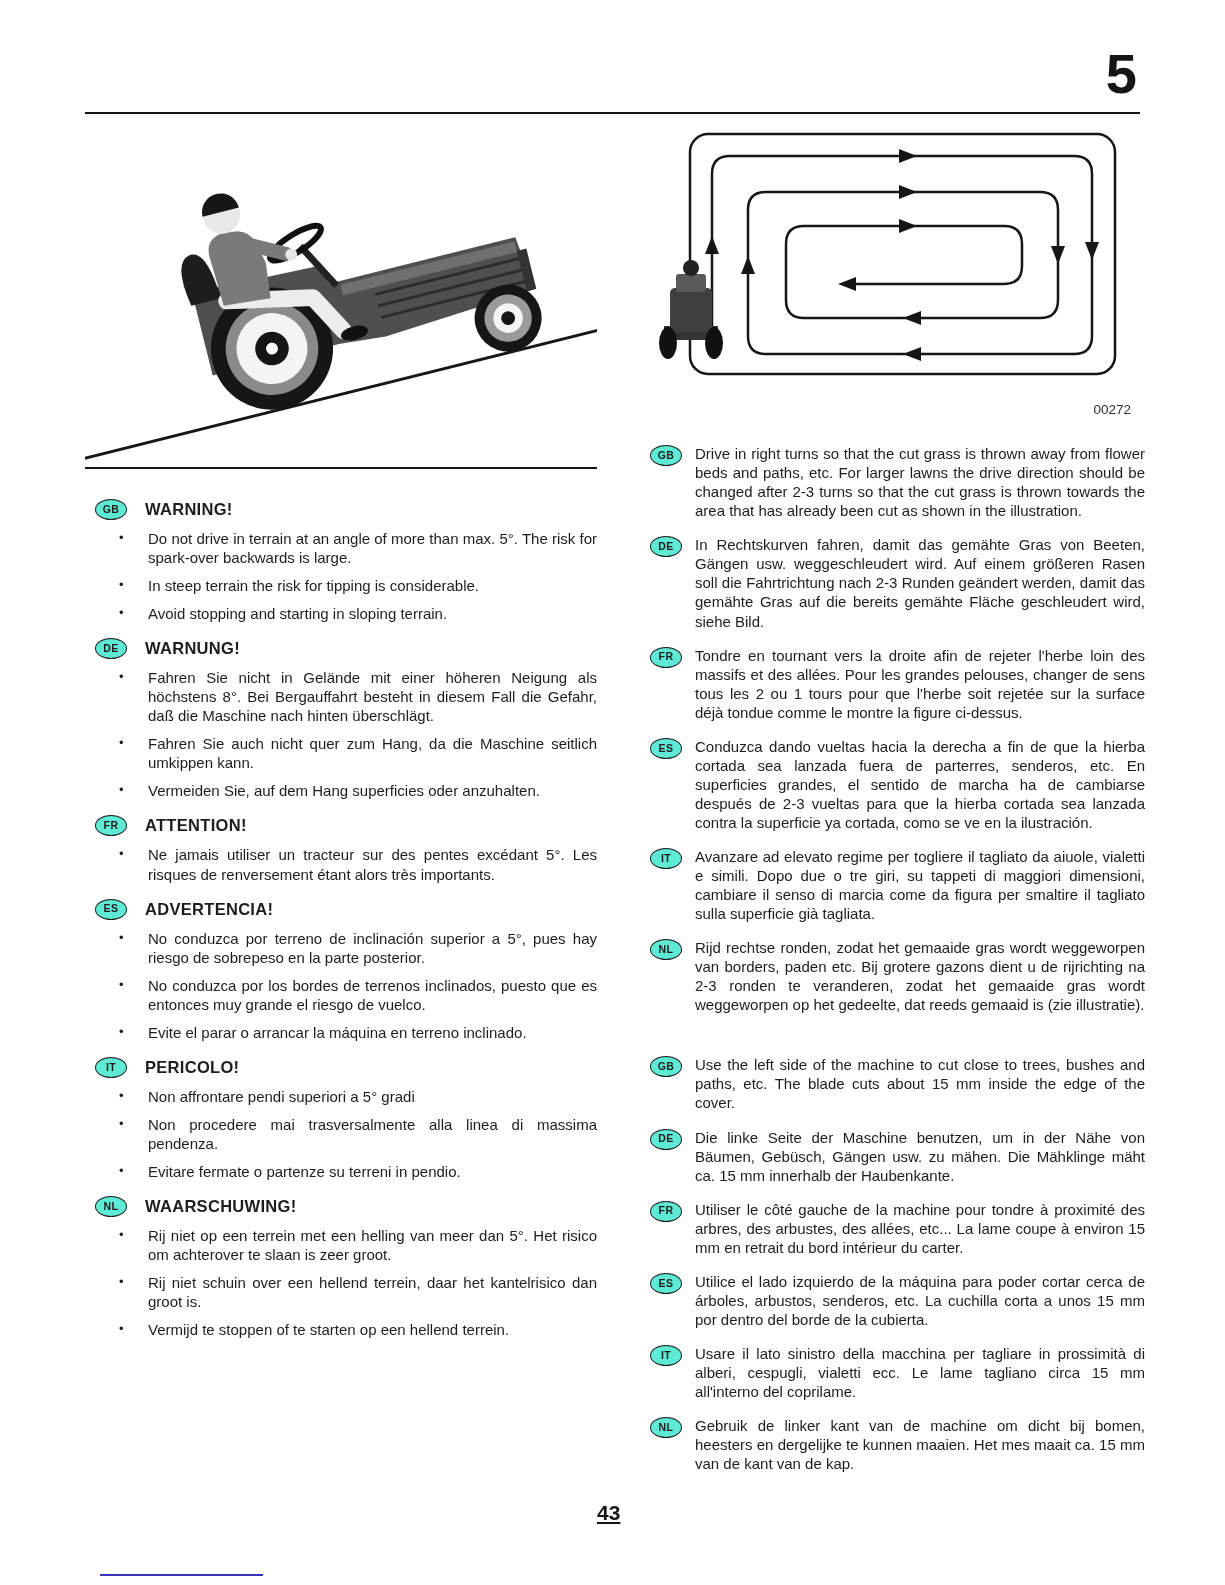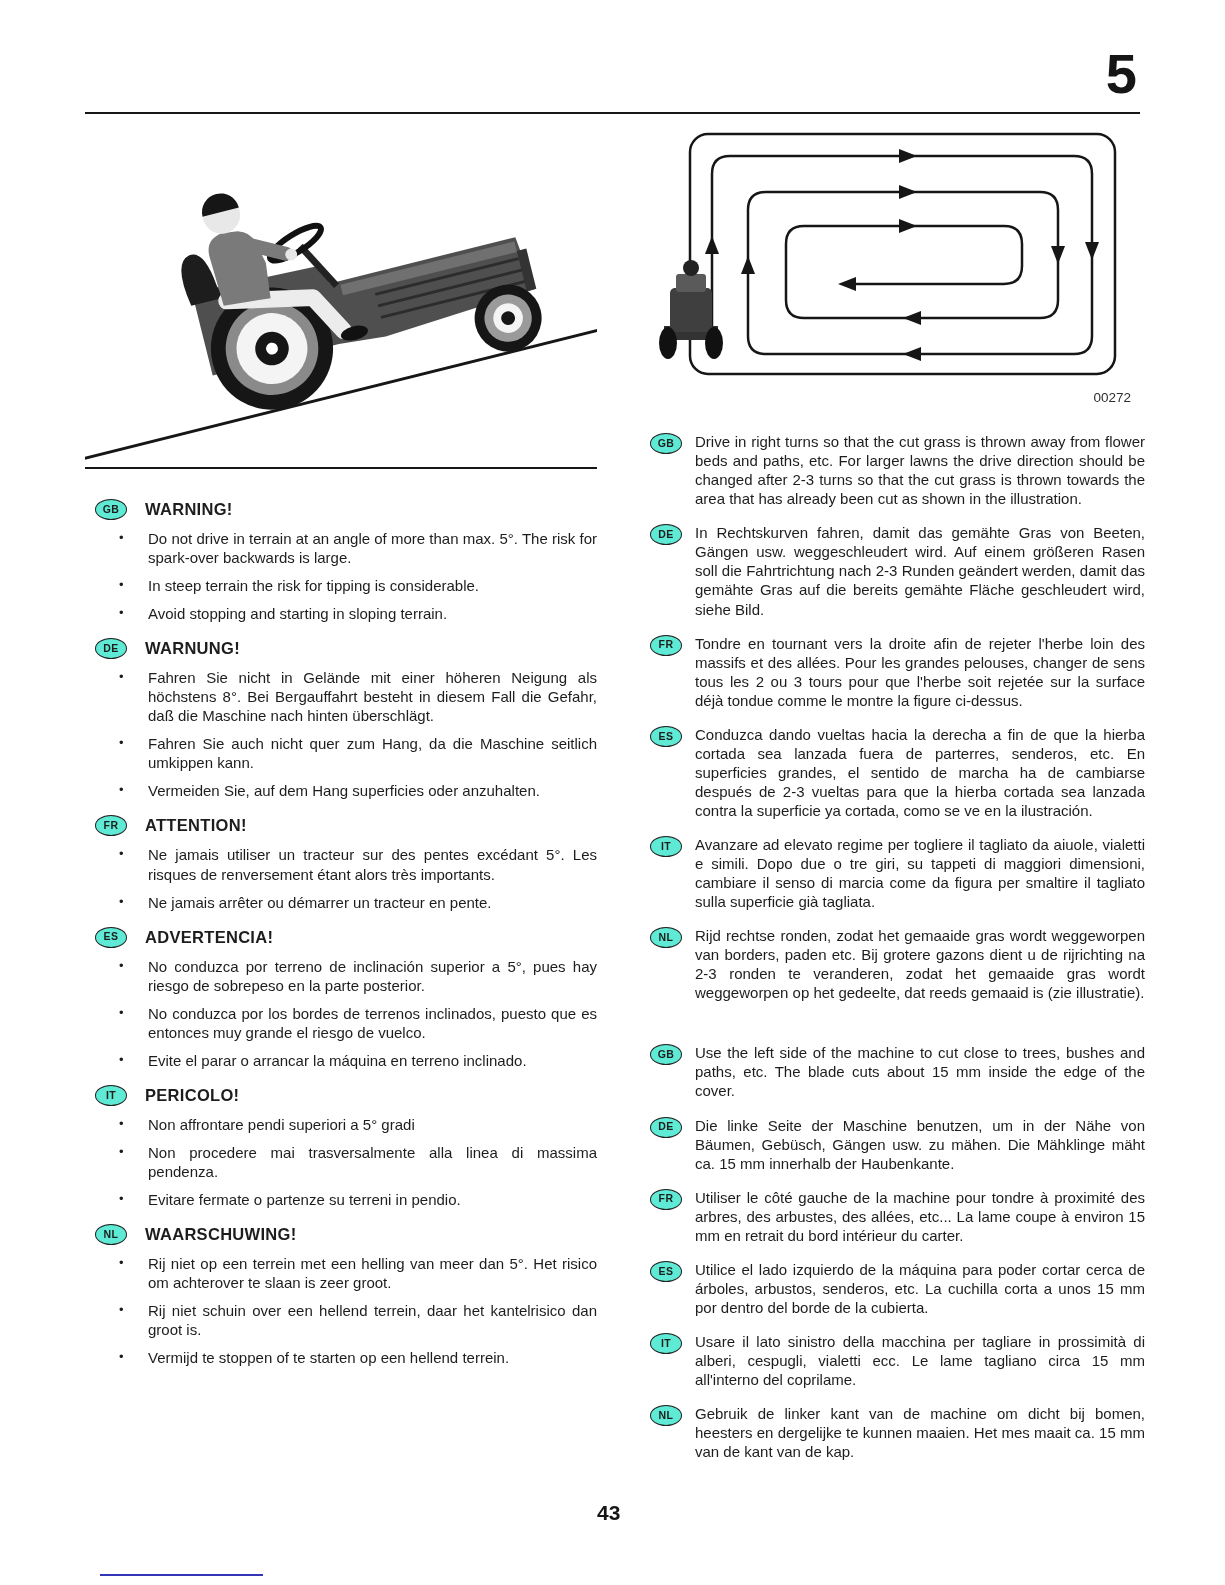--- a/index.html
+++ b/index.html
@@ -33,30 +33,30 @@
   .wsec { margin-bottom:15px; }
   .whead { display:flex; align-items:center; gap:18px; margin:0 0 9px 10px; }
   .wtitle { font-weight:bold; font-size:16.5px; letter-spacing:0.3px; }
   .bullet { position:relative; margin:0 0 9px 63px; text-align:justify; }
   .bullet::before {
     content:"\2022"; position:absolute; left:-29px; top:1px;
     font-size:13px; color:#1d1d1d;
   }
 
   .figure-right { display:block; width:495px; height:255px; }
-  .figure-label { text-align:right; padding-right:14px; font-size:13.5px; color:#2e2e2e; margin:4px 0 26px 0; }
+  .figure-label { text-align:right; padding-right:14px; font-size:13.5px; color:#2e2e2e; margin:16px 0 26px 0; }
 
   .para { display:flex; gap:13px; margin-bottom:15px; }
   .para .badge { margin-top:1px; }
   .ptext { flex:1; text-align:justify; }
   .group-gap { height:26px; }
 
   .page-number {
     position:absolute; left:597px; top:1500px;
-    font-size:21px; font-weight:bold; color:#161616;
+    font-size:21px; font-weight:bold; color:#161616;text-decoration:underline;
   }
   .footer-link {
     position:absolute; left:100px; top:1574px; width:163px; height:2px;
     background:#3434bb; cursor:pointer;
   }
 </style>
 </head>
 <body>
 
 <div class="page">
@@ -120,21 +120,20 @@
       <div class="bullet">Fahren Sie auch nicht quer zum Hang, da die Maschine seitlich umkippen kann.</div>
       <div class="bullet">Vermeiden Sie, auf dem Hang superficies oder anzuhalten.</div>
     </div>
 
     <div class="wsec">
       <div class="whead">
         <span class="badge">FR</span>
         <span class="wtitle">ATTENTION!</span>
       </div>
       <div class="bullet">Ne jamais utiliser un tracteur sur des pentes excédant 5°. Les risques de renversement étant alors très importants.</div>
-      <div class="bullet">Ne jamais arrêter ou démarrer un tracteur en pente.</div>
     </div>
 
     <div class="wsec">
       <div class="whead">
         <span class="badge">ES</span>
         <span class="wtitle">ADVERTENCIA!</span>
       </div>
       <div class="bullet">No conduzca por terreno de inclinación superior a 5°, pues hay riesgo de sobrepeso en la parte posterior.</div>
       <div class="bullet">No conduzca por los bordes de terrenos inclinados, puesto que es entonces muy grande el riesgo de vuelco.</div>
       <div class="bullet">Evite el parar o arrancar la máquina en terreno inclinado.</div>
@@ -195,21 +194,21 @@
     <div class="para">
       <span class="badge">GB</span>
       <div class="ptext">Drive in right turns so that the cut grass is thrown away from flower beds and paths, etc. For larger lawns the drive direction should be changed after 2-3 turns so that the cut grass is thrown towards the area that has already been cut as shown in the illustration.</div>
     </div>
     <div class="para">
       <span class="badge">DE</span>
       <div class="ptext">In Rechtskurven fahren, damit das gemähte Gras von Beeten, Gängen usw. weggeschleudert wird. Auf einem größeren Rasen soll die Fahrtrichtung nach 2-3 Runden geändert werden, damit das gemähte Gras auf die bereits gemähte Fläche geschleudert wird, siehe Bild.</div>
     </div>
     <div class="para">
       <span class="badge">FR</span>
-      <div class="ptext">Tondre en tournant vers la droite afin de rejeter l'herbe loin des massifs et des allées. Pour les grandes pelouses, changer de sens tous les 2 ou 3 tours pour que l'herbe soit rejetée sur la surface déjà tondue comme le montre la figure ci-dessus.</div>
+      <div class="ptext">Tondre en tournant vers la droite afin de rejeter l'herbe loin des massifs et des allées. Pour les grandes pelouses, changer de sens tous les 2 ou 1 tours pour que l'herbe soit rejetée sur la surface déjà tondue comme le montre la figure ci-dessus.</div>
     </div>
     <div class="para">
       <span class="badge">ES</span>
       <div class="ptext">Conduzca dando vueltas hacia la derecha a fin de que la hierba cortada sea lanzada fuera de parterres, senderos, etc. En superficies grandes, el sentido de marcha ha de cambiarse después de 2-3 vueltas para que la hierba cortada sea lanzada contra la superficie ya cortada, como se ve en la ilustración.</div>
     </div>
     <div class="para">
       <span class="badge">IT</span>
       <div class="ptext">Avanzare ad elevato regime per togliere il tagliato da aiuole, vialetti e simili. Dopo due o tre giri, su tappeti di maggiori dimensioni, cambiare il senso di marcia come da figura per smaltire il tagliato sulla superficie già tagliata.</div>
     </div>
     <div class="para">

